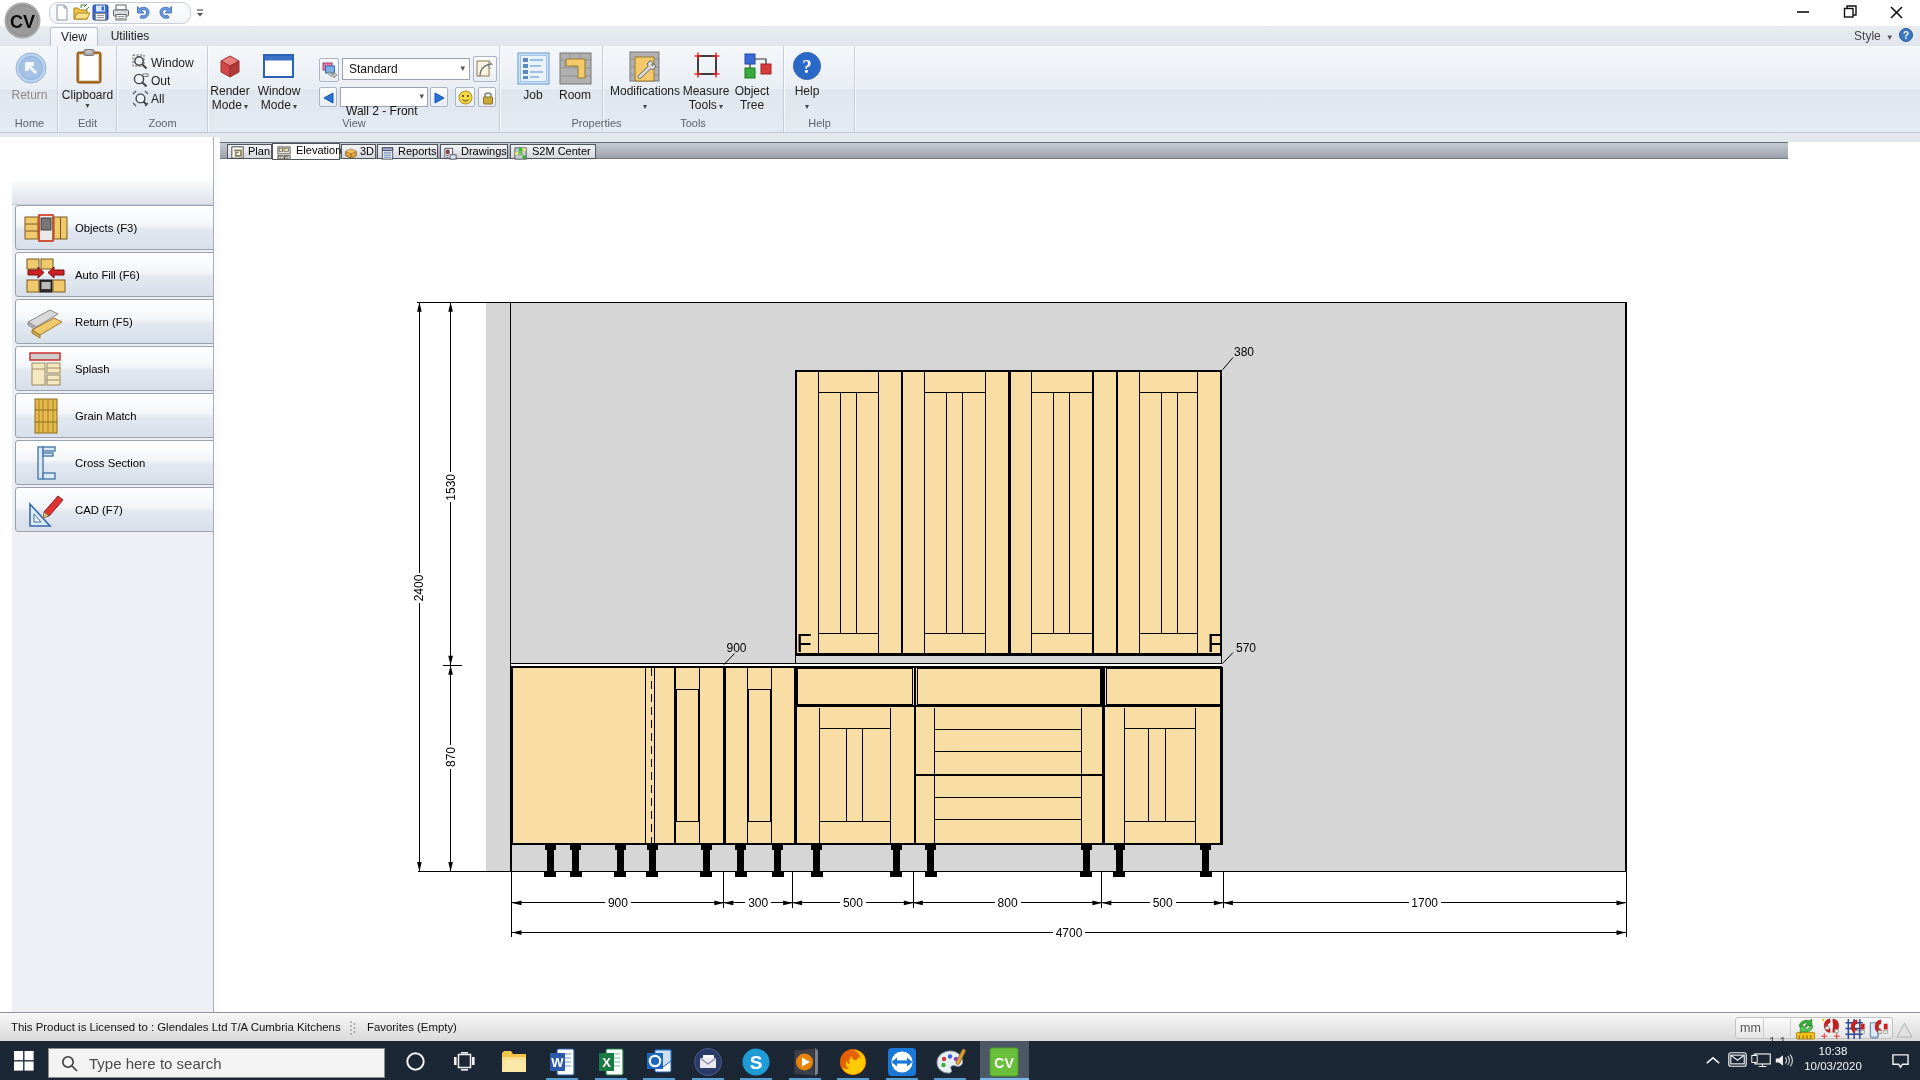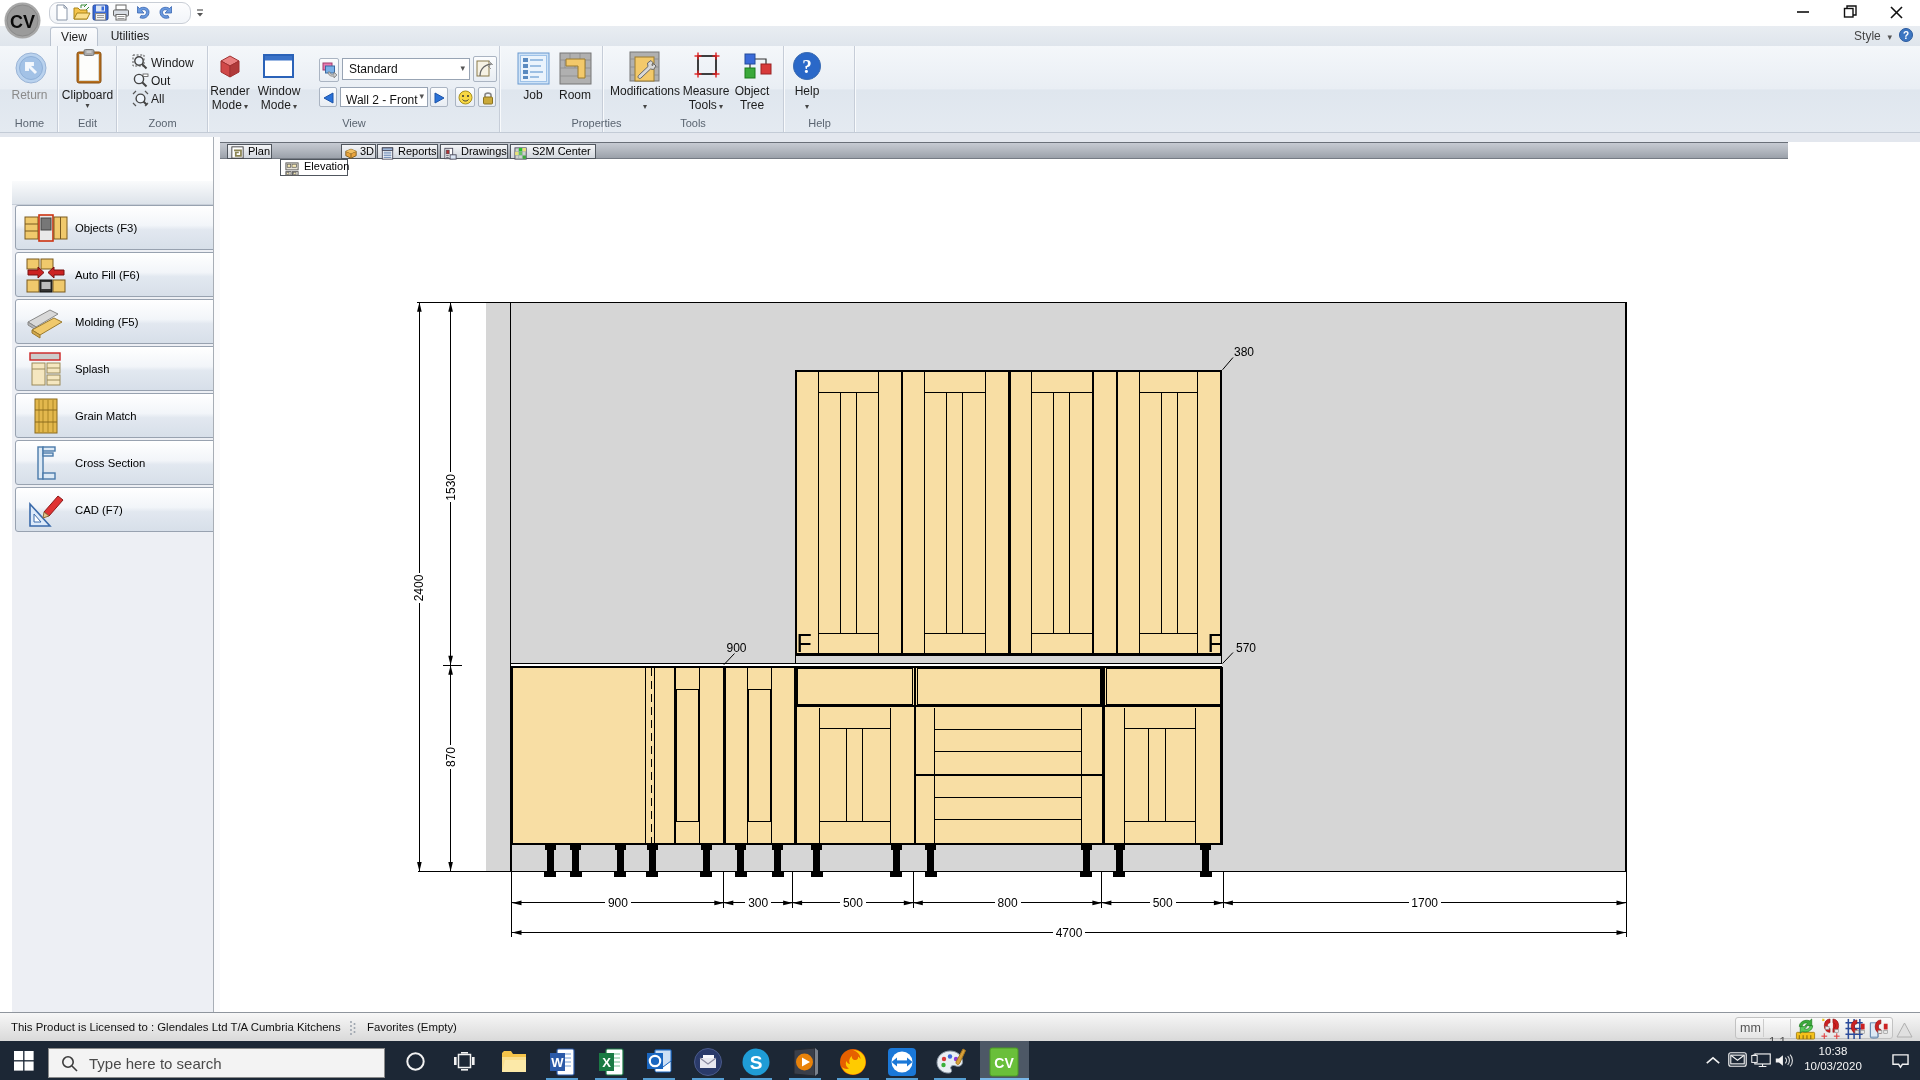--- a/index.html
+++ b/index.html
@@ -31,21 +31,21 @@
 #sidebarhead { position:absolute; left:0; top:0; width:212px; height:24px; background:linear-gradient(#fafbfc,#dde3ea); border-bottom:1px solid #c8cfd9; }
 #splitter { position:absolute; left:213px; top:0; width:7px; height:875px; background:#fbfbfc; border-left:1px solid #a8aeb6; }
 .sbtn { position:absolute; left:3px; width:206px; height:45px; border:1px solid #98a2b0; border-radius:3px; background:linear-gradient(#ffffff 0%,#f2f5f9 45%,#e2e8f0 55%,#d7dfe9 100%); }
 .sbtn .lbl { position:absolute; left:59px; top:0; height:45px; line-height:45px; font-size:11.3px; color:#000; }
 .sbtn .ic { position:absolute; left:8px; top:4px; width:44px; height:37px; }
 
 #canvasArea { position:absolute; left:220px; top:0; width:1700px; height:875px; background:#fff; }
 #dtgap { position:absolute; left:0; top:0; width:1700px; height:5px; background:#e3e7ee; }
 #doctabs { position:absolute; left:0; top:4.5px; width:1568px; height:17px; background:linear-gradient(#c6cad2 0%,#b2b7bf 50%,#9ba1aa 100%); border-top:1px solid #696f78; border-bottom:1px solid #757b84; }
 .dtab { position:absolute; top:1.5px; height:14.5px; border:1px solid #50565e; background:linear-gradient(#f4f5f7,#d2d7de); font-size:11px; color:#000; line-height:13.5px; white-space:nowrap; }
-.dtab.active { top:16px; background:#ffffff; height:17.5px; z-index:2;margin-left:8px; }
+.dtab.active { top:0; background:#ffffff; height:17.5px; z-index:2; }
 #drawing { position:absolute; left:-4px; top:21px; }
 
 
 #statusbar { position:absolute; left:0; top:1012px; width:1920px; height:29px; background:linear-gradient(#f7f7f7,#d9d9d9); border-top:1px solid #8f959d; font-size:11.4px; color:#111; }
 
 
 #taskbar { position:absolute; left:0; top:1041px; width:1920px; height:39px; background:#1c2735; }
 #searchbox { position:absolute; left:48px; top:7px; width:337px; height:30px; background:#f3f3f3; border:1px solid #8a8a8a; }
 .tbicon { position:absolute; top:5px; width:44px; height:32px; }
 .underline { position:absolute; top:36.5px; height:2.5px; background:#569ed2; }
@@ -207,21 +207,21 @@
             <path d="M13 1 L17 5 M15 3 L13 7 M11 5 L15 9" stroke="#888" stroke-width=".8"></path>
           </svg>
       </div>
 
       <div style="position:absolute;left:110px;top:41px;width:18px;height:20px;border:1px solid #aab4c2;border-radius:2px;background:linear-gradient(#fcfdfe,#e8edf3);">
         <svg style="position:absolute;left:3px;top:4px" width="11" height="12" viewBox="0 0 11 12">
             <path d="M10 1 L10 11 L1 6 Z" fill="#2a72d8" stroke="#1a52a8"></path>
           </svg>
       </div>
       <div style="position:absolute;left:131px;top:41px;width:88px;height:20px;border:1px solid #98a4b4;background:#fff;font-size:12px;color:#111;">
-        <span style="position:absolute;left:5px;top:5px;">Wall 2 - Front</span>
+        <span style="position:absolute;left:5px;top:16px;">Wall 2 - Front</span>
         <span style="position:absolute;right:3px;top:3px;font-size:9px;color:#555;">▾</span>
       </div>
       <div style="position:absolute;left:221px;top:41px;width:18px;height:20px;border:1px solid #aab4c2;border-radius:2px;background:linear-gradient(#fcfdfe,#e8edf3);">
         <svg style="position:absolute;left:3px;top:4px" width="11" height="12" viewBox="0 0 11 12">
             <path d="M1 1 L1 11 L10 6 Z" fill="#2a72d8" stroke="#1a52a8"></path>
           </svg>
       </div>
       <div style="position:absolute;left:246px;top:41px;width:20px;height:20px;border:1px solid #aab4c2;border-radius:2px;background:linear-gradient(#fcfdfe,#e8edf3);">
         <svg style="position:absolute;left:2px;top:2px" width="15" height="15" viewBox="0 0 15 15">
             <circle cx="7.5" cy="7.5" r="6.5" fill="#f8d843" stroke="#a8901a"></circle>
@@ -366,21 +366,21 @@
           </svg>
         <div class="lbl">Auto Fill (F6)</div>
       </div>
       <div class="sbtn" style="top:118px;">
         <svg class="ic" viewBox="0 0 44 37">
             <path d="M4 18 L26 6 L34 10 L12 23 Z" fill="#d9d9d9" stroke="#888"></path>
             <path d="M4 18 L12 23 L12 26 L4 21 Z" fill="#b5b5b5" stroke="#888"></path>
             <path d="M8 26 L30 14 L38 18 L16 31 Z" fill="#f0c96c" stroke="#9a7a2e"></path>
             <path d="M8 26 L16 31 L16 34 L8 29 Z" fill="#d4a94c" stroke="#9a7a2e"></path>
           </svg>
-        <div class="lbl">Molding (F5)</div>
+        <div class="lbl">Return (F5)</div>
       </div>
       <div class="sbtn" style="top:165px;">
         <svg class="ic" viewBox="0 0 44 37">
             <rect x="6" y="2" width="30" height="7" fill="#cccccc" stroke="#cc2222" stroke-width="1.4"></rect>
             <rect x="8" y="12" width="13" height="22" fill="#f5e7c0" stroke="#9a8a5a"></rect>
             <line x1="8" y1="18" x2="21" y2="18" stroke="#9a8a5a"></line>
             <rect x="23" y="12" width="13" height="10" fill="#f5e7c0" stroke="#9a8a5a"></rect>
             <rect x="23" y="24" width="13" height="10" fill="#f5e7c0" stroke="#9a8a5a"></rect>
             <line x1="23" y1="17" x2="36" y2="17" stroke="#9a8a5a"></line>
             <line x1="23" y1="29" x2="36" y2="29" stroke="#9a8a5a"></line>

